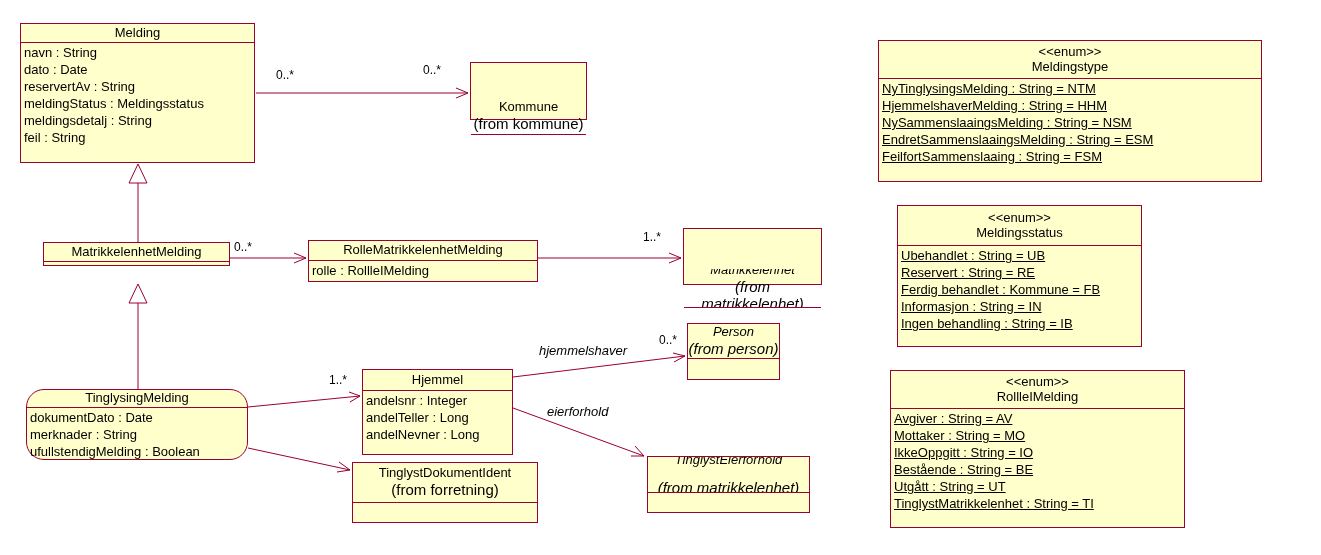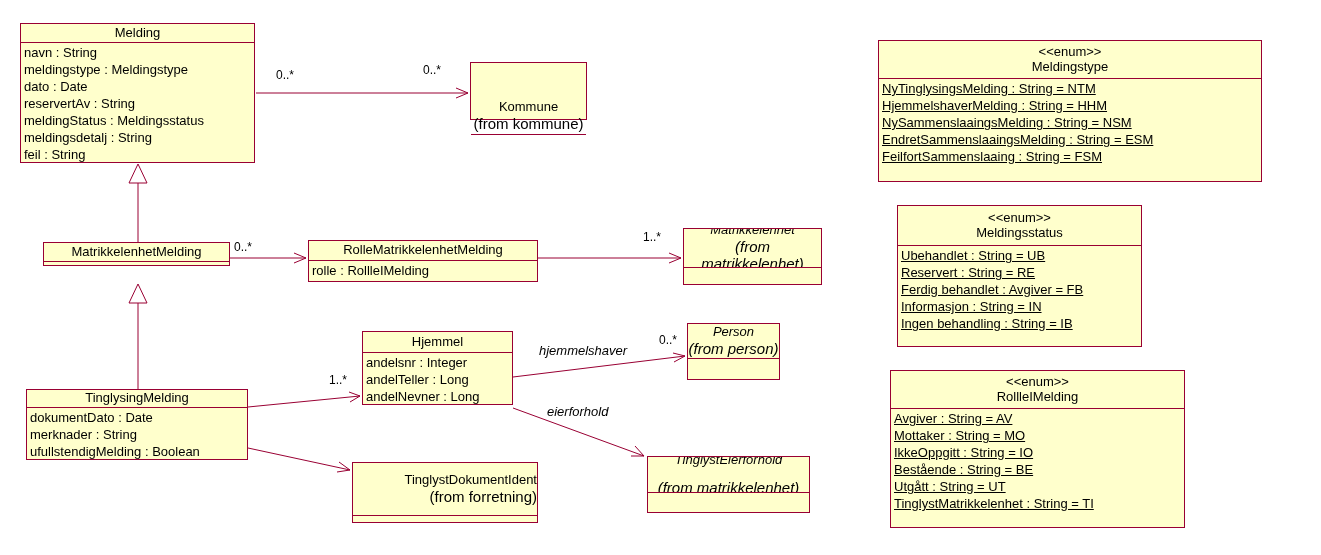--- a/index.html
+++ b/index.html
@@ -126,21 +126,20 @@
       <polyline points="337,472 350,470 339,462"></polyline>
     </g>
   </svg>
 
   <div class="cls" style="left:20px;top:23px;width:235px;height:140px;">
     <div class="cls-title" style="height:19px;">
       <span class="cls-name">Melding</span>
     </div>
     <div class="cls-attrs">
       <div class="attr">navn : String</div>
-      <div class="attr">meldingstype : Meldingstype</div>
       <div class="attr">dato : Date</div>
       <div class="attr">reservertAv : String</div>
       <div class="attr">meldingStatus : Meldingsstatus</div>
       <div class="attr">meldingsdetalj : String</div>
       <div class="attr">feil : String</div>
     </div>
   </div>
 
   <div class="cls" style="left:470px;top:62px;width:117px;height:58px;">
     <div class="cls-title" style="height:36px;margin-top:36px;">
@@ -158,57 +157,57 @@
   <div class="cls" style="left:308px;top:240px;width:230px;height:42px;">
     <div class="cls-title" style="height:20px;">
       <span class="cls-name">RolleMatrikkelenhetMelding</span>
     </div>
     <div class="cls-attrs">
       <div class="attr">rolle : RollleIMelding</div>
     </div>
   </div>
 
   <div class="cls italic" style="left:683px;top:228px;width:139px;height:57px;">
-    <div class="cls-title" style="height:39px;">
+    <div class="cls-title" style="height:39px;margin-top:40px;">
       <span class="cls-name">Matrikkelenhet</span>
       <span class="from-pkg">(from matrikkelenhet)</span>
     </div>
   </div>
 
   <div class="cls italic" style="left:687px;top:323px;width:93px;height:57px;">
     <div class="cls-title" style="height:35px;">
       <span class="cls-name">Person</span>
       <span class="from-pkg">(from person)</span>
     </div>
   </div>
 
-  <div class="cls" style="left:362px;top:331px;width:151px;height:74px;">
+  <div class="cls" style="left:362px;top:369px;width:151px;height:86px;">
     <div class="cls-title" style="height:21px;">
       <span class="cls-name">Hjemmel</span>
     </div>
     <div class="cls-attrs">
       <div class="attr">andelsnr : Integer</div>
       <div class="attr">andelTeller : Long</div>
       <div class="attr">andelNevner : Long</div>
     </div>
   </div>
 
-  <div class="cls" style="left:26px;top:389px;width:222px;height:71px;">
+  <div class="cls" style="left:26px;top:389px;width:222px;height:71px;border-radius:18px;">
     <div class="cls-title" style="height:18px;">
       <span class="cls-name">TinglysingMelding</span>
     </div>
     <div class="cls-attrs">
       <div class="attr">dokumentDato : Date</div>
       <div class="attr">merknader : String</div>
       <div class="attr">ufullstendigMelding : Boolean</div>
     </div>
   </div>
 
   <div class="cls" style="left:352px;top:462px;width:186px;height:61px;">
-    <div class="cls-title" style="height:53px;align-items:flex-end;">
+    <div class="cls-title" style="height:40px;">
       <span class="cls-name">TinglystDokumentIdent</span>
       <span class="from-pkg">(from forretning)</span>
     </div>
   </div>
 
   <div class="cls italic" style="left:647px;top:456px;width:163px;height:57px;">
     <div class="cls-title" style="height:36px;gap:11px;">
       <span class="cls-name">TinglystEierforhold</span>
       <span class="from-pkg">(from matrikkelenhet)</span>
     </div>
@@ -229,21 +228,21 @@
   </div>
 
   <div class="cls" style="left:897px;top:205px;width:245px;height:142px;">
     <div class="cls-title" style="height:40px;">
       <span class="stereotype">&lt;&lt;enum&gt;&gt;</span>
       <span class="cls-name">Meldingsstatus</span>
     </div>
     <div class="cls-attrs enum-attrs">
       <div class="attr">Ubehandlet : String = UB</div>
       <div class="attr">Reservert : String = RE</div>
-      <div class="attr">Ferdig behandlet : Avgiver = FB</div>
+      <div class="attr">Ferdig behandlet : Kommune = FB</div>
       <div class="attr">Informasjon : String = IN</div>
       <div class="attr">Ingen behandling : String = IB</div>
     </div>
   </div>
 
   <div class="cls" style="left:890px;top:370px;width:295px;height:158px;">
     <div class="cls-title" style="height:38px;">
       <span class="stereotype">&lt;&lt;enum&gt;&gt;</span>
       <span class="cls-name">RollleIMelding</span>
     </div>

